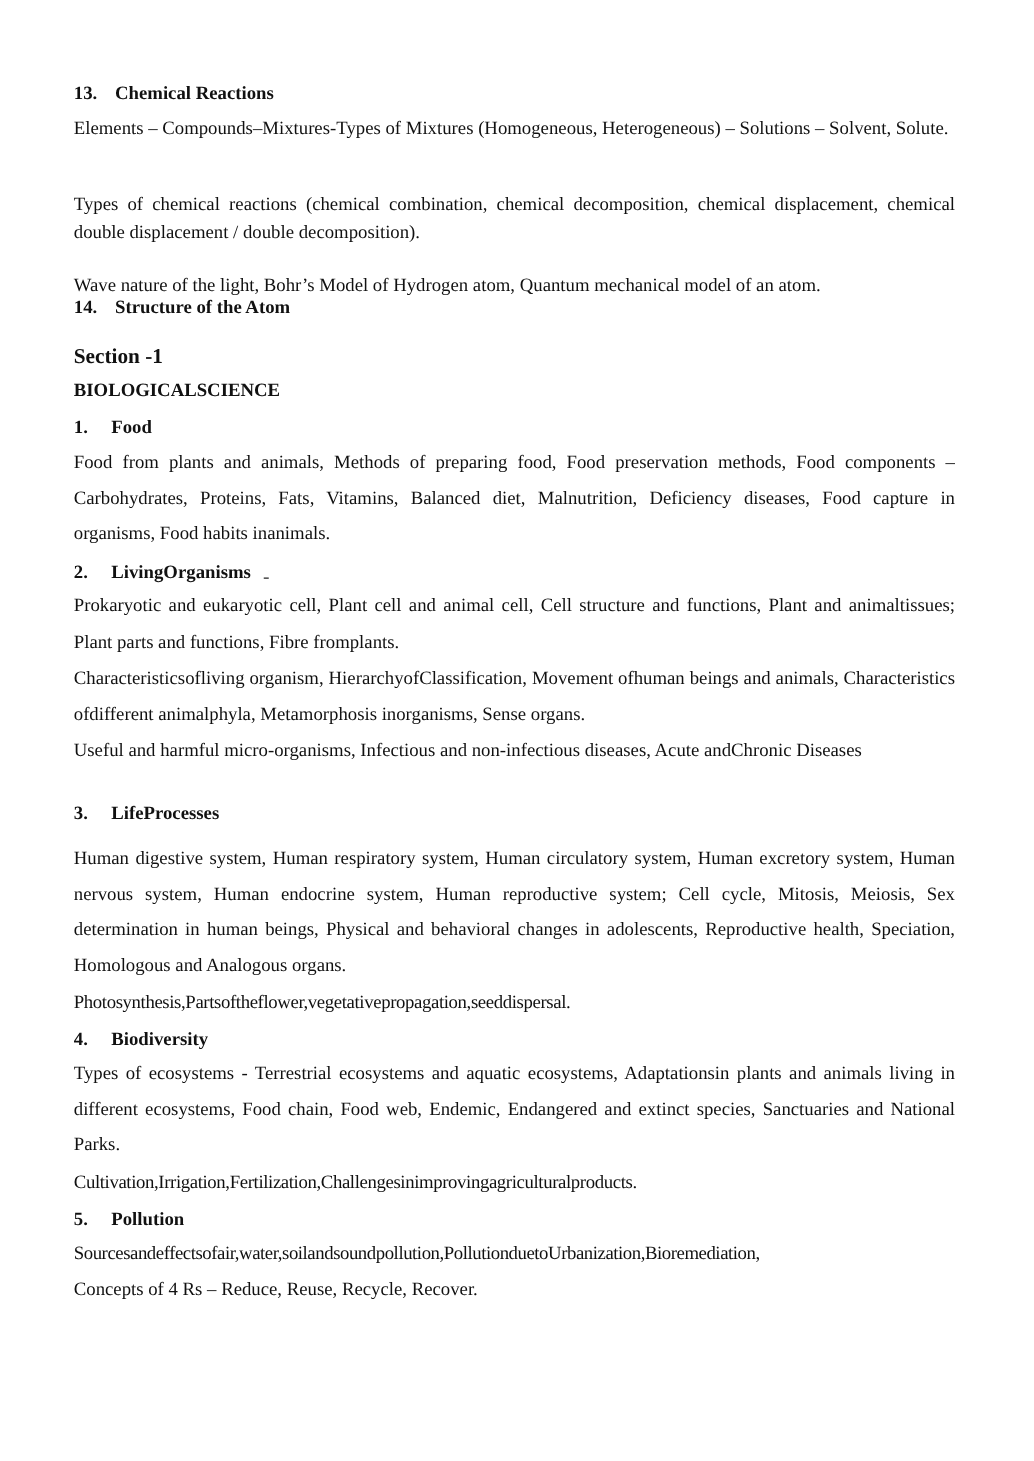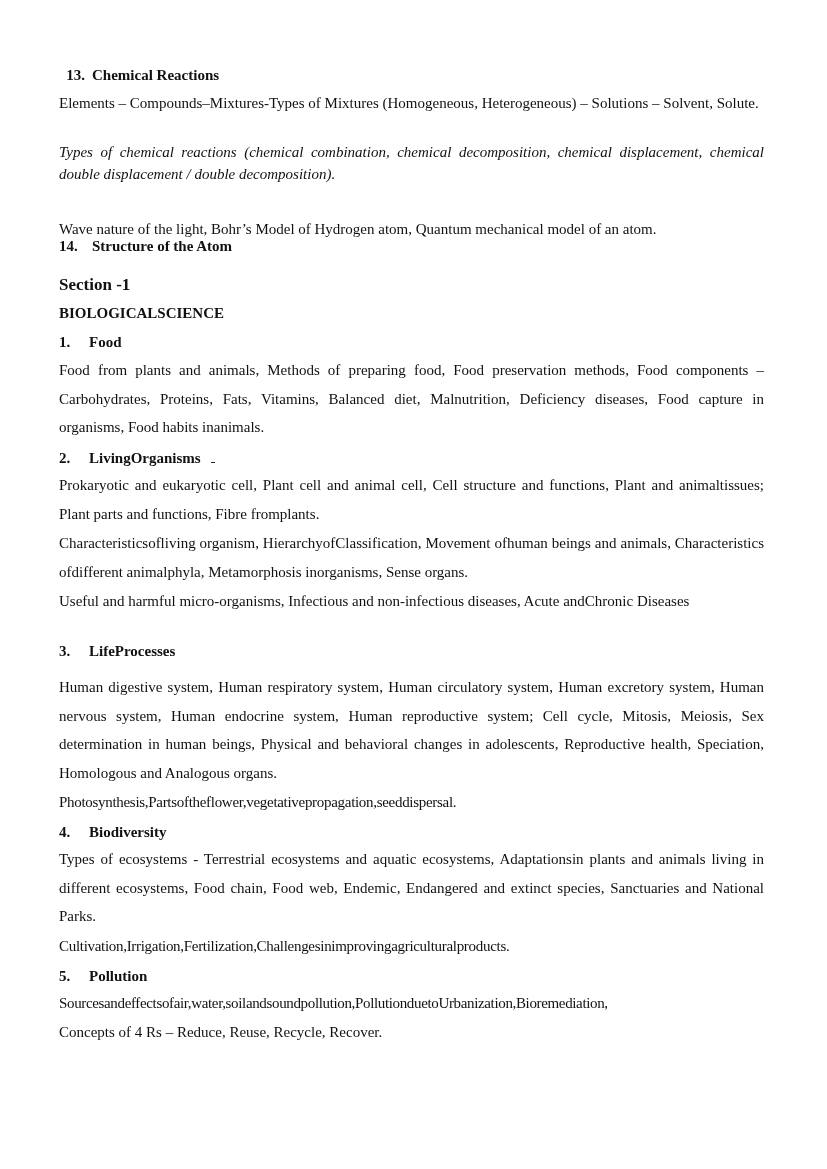--- a/index.html
+++ b/index.html
@@ -66,25 +66,25 @@
       width: 4px;
       height: 1px;
       background: #222;
     }
   </style>
 </head>
 <body>
 
 <div class="page">
 
-  <div class="heading wide" style="top:66px;text-align:center;">
+  <div class="heading wide" style="top:66px;">
     <span class="num">13.</span><span>Chemical Reactions</span>
   </div>
   <div class="para tight" style="top:92px;">Elements – Compounds–Mixtures-Types of Mixtures (Homogeneous, Heterogeneous) – Solutions – Solvent, Solute.</div>
-  <div class="para tight" style="top:141px;font-style:italic;">Types of chemical reactions (chemical combination, chemical decomposition, chemical displacement, chemical double displacement / double decomposition).</div>
+  <div class="para tight" style="top:153px;">Types of chemical reactions (chemical combination, chemical decomposition, chemical displacement, chemical double displacement / double decomposition).</div>
 
   <div class="heading wide" style="top:193px;margin-top:44px;">
     <span class="num">14.</span><span>Structure of the Atom</span>
   </div>
   <div class="para tight nojust" style="top:218px;">Wave nature of the light, Bohr’s Model of Hydrogen atom, Quantum mechanical model of an atom.</div>
 
   <div class="center section-title" style="top:275px;">Section -1</div>
   <div class="center section-sub" style="top:304px;">BIOLOGICALSCIENCE</div>
 
   <div class="heading narrow" style="top:333px;">

